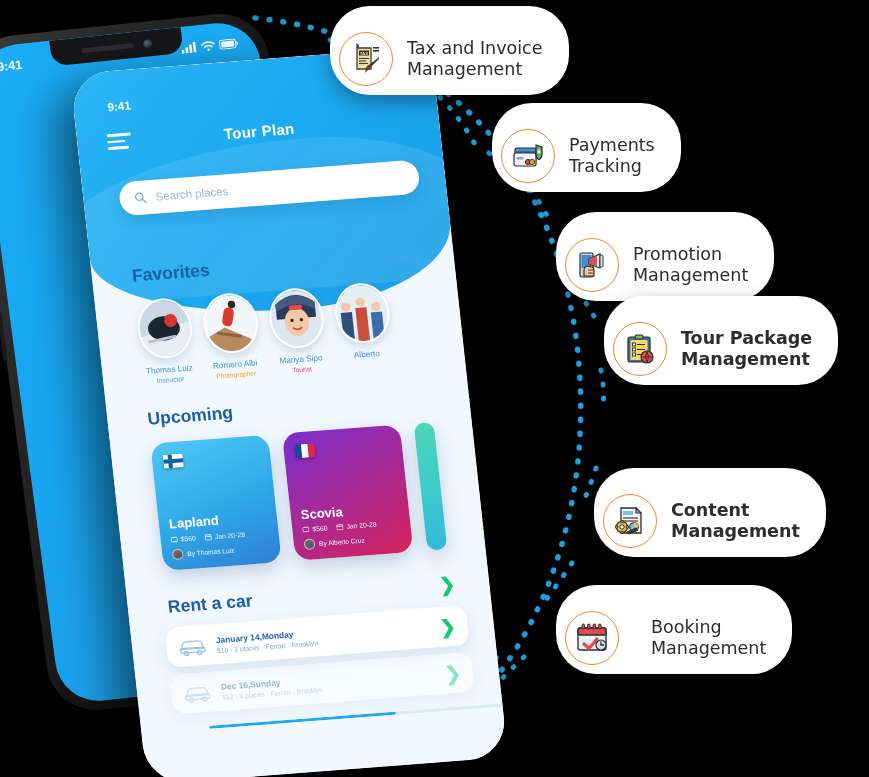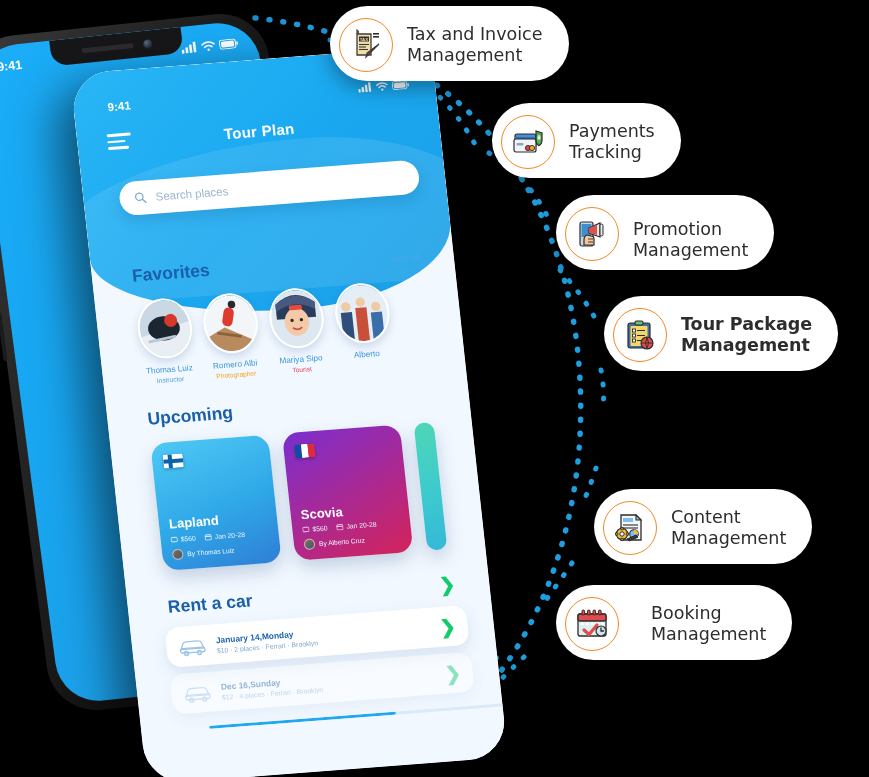--- a/index.html
+++ b/index.html
@@ -139,21 +139,21 @@
   .rent-day { color: #1f64ad; font-size: 8.4px; font-weight: bold; }
   .rent-sub { color: #7fa8cc; font-size: 6.8px; margin-top: 2px; }
   .chev { color: #12cc6a; font-size: 19px; font-weight: bold; line-height: 1; }
   .prog { position: absolute; left: 34px; right: 26px; bottom: -2px; height: 3px;
     background: #dbeaf7; border-radius: 2px; overflow: hidden; }
   .prog i { display: block; height: 100%; width: 62%; background: #1ea9f0; border-radius: 2px; }
 
   
   .pill {
     position: absolute; display: flex; align-items: center; gap: 14px;
-    background: #fff; border-radius: 40px; padding: 12px 26px 9px 9px;
+    background: #fff; border-radius: 40px; padding: 26px 26px 9px 9px;
     box-shadow: 0 7px 20px rgba(0,0,0,.35);
   }
   .pill-ring {
     width: 54px; height: 54px; border-radius: 50%; flex: 0 0 auto;
     border: 1.6px solid #f08a24; display: flex; align-items: center; justify-content: center;
     background: #fff;
   }
   .pill-label {
     font-size: 17.5px; color: #2d2d2d; line-height: 1.2; white-space: pre-line;
     font-family: "DejaVu Sans", sans-serif;
@@ -455,21 +455,21 @@
         <circle cx="21" cy="23" r="2.6" fill="#f5a623" stroke="#2c2c2c" stroke-width="0.9"></circle>
         <path d="M25 6 L31 8 V15 q0 4 -3 5.6 Q25 19 25 15 Z" fill="#52b04a" stroke="#2c2c2c" stroke-width="1.2"></path>
         <rect x="26.6" y="11.5" width="2.8" height="3" rx="0.5" fill="#fff"></rect>
         <path d="M27 11.6 a1 1 0 0 1 2 0" fill="none" stroke="#fff" stroke-width="0.9"></path>
       </svg>
     </span>
     <span class="pill-label">Payments
 Tracking</span>
   </div>
 
-  <div class="pill" style="left:556px;top:195px;align-items:flex-end;">
+  <div class="pill" style="left:556px;top:212px;">
     <span class="pill-ring">
       <svg width="34" height="34" viewBox="0 0 34 34">
         <rect x="5" y="5" width="13" height="24" rx="2" fill="#c7d6e2" stroke="#2c2c2c" stroke-width="1.2"></rect>
         <rect x="6.5" y="7" width="10" height="13" fill="#3f8fd0"></rect>
         <path d="M14 11 L25 6 V20 L14 16 Z" fill="#e4e9ee" stroke="#2c2c2c" stroke-width="1.2"></path>
         <path d="M14 11 L22 8 V18 L14 16 Z" fill="#d9534f"></path>
         <rect x="25" y="7" width="3" height="12" rx="1.5" fill="#e8e8e8" stroke="#2c2c2c" stroke-width="1"></rect>
         <path d="M12 18 q-3 1 -3 5 v5 h10 v-6 q0 -3 -3 -3 z" fill="#f6c99a" stroke="#2c2c2c" stroke-width="1.2"></path>
         <line x1="13" y1="22" x2="18" y2="22" stroke="#2c2c2c" stroke-width="0.9"></line>
         <line x1="13" y1="25" x2="18" y2="25" stroke="#2c2c2c" stroke-width="0.9"></line>
@@ -493,21 +493,21 @@
         <line x1="14" y1="22.5" x2="22" y2="22.5" stroke="#2c2c2c" stroke-width="1"></line>
         <circle cx="24" cy="25" r="6" fill="#e04b4b" stroke="#2c2c2c" stroke-width="1.2"></circle>
         <path d="M18.5 25 h11 M24 19.2 q3 5.8 0 11.6 M24 19.2 q-3 5.8 0 11.6" stroke="#2c2c2c" stroke-width="0.9" fill="none"></path>
       </svg>
     </span>
     <span class="pill-label">Tour Package
 Management</span>
   </div>
 
 
-  <div class="pill" style="left:594px;top:489px;">
+  <div class="pill" style="left:594px;top:468px;font-weight:bold;">
     <span class="pill-ring">
       <svg width="34" height="34" viewBox="0 0 34 34">
         <path d="M8 4 h15 l5 5 v20 h-20 z" fill="#f2f6fa" stroke="#2c2c2c" stroke-width="1.3"></path>
         <path d="M23 4 v5 h5 z" fill="#8fc4e8" stroke="#2c2c2c" stroke-width="1.1"></path>
         <rect x="10" y="7" width="10" height="4" fill="#7cc0ea"></rect>
         <line x1="10" y1="14" x2="25" y2="14" stroke="#2c2c2c" stroke-width="1.1"></line>
         <line x1="10" y1="17" x2="25" y2="17" stroke="#2c2c2c" stroke-width="1.1"></line>
         <circle cx="21" cy="23" r="4.3" fill="#7cc0ea" stroke="#2c2c2c" stroke-width="1.1"></circle>
         <path d="M21 18.7 v4.3 h4.3 a4.3 4.3 0 0 0 -4.3 -4.3z" fill="#f5bf3c"></path>
         <circle cx="9" cy="23" r="5.6" fill="#f5bf3c" stroke="#2c2c2c" stroke-width="1.2"></circle>

